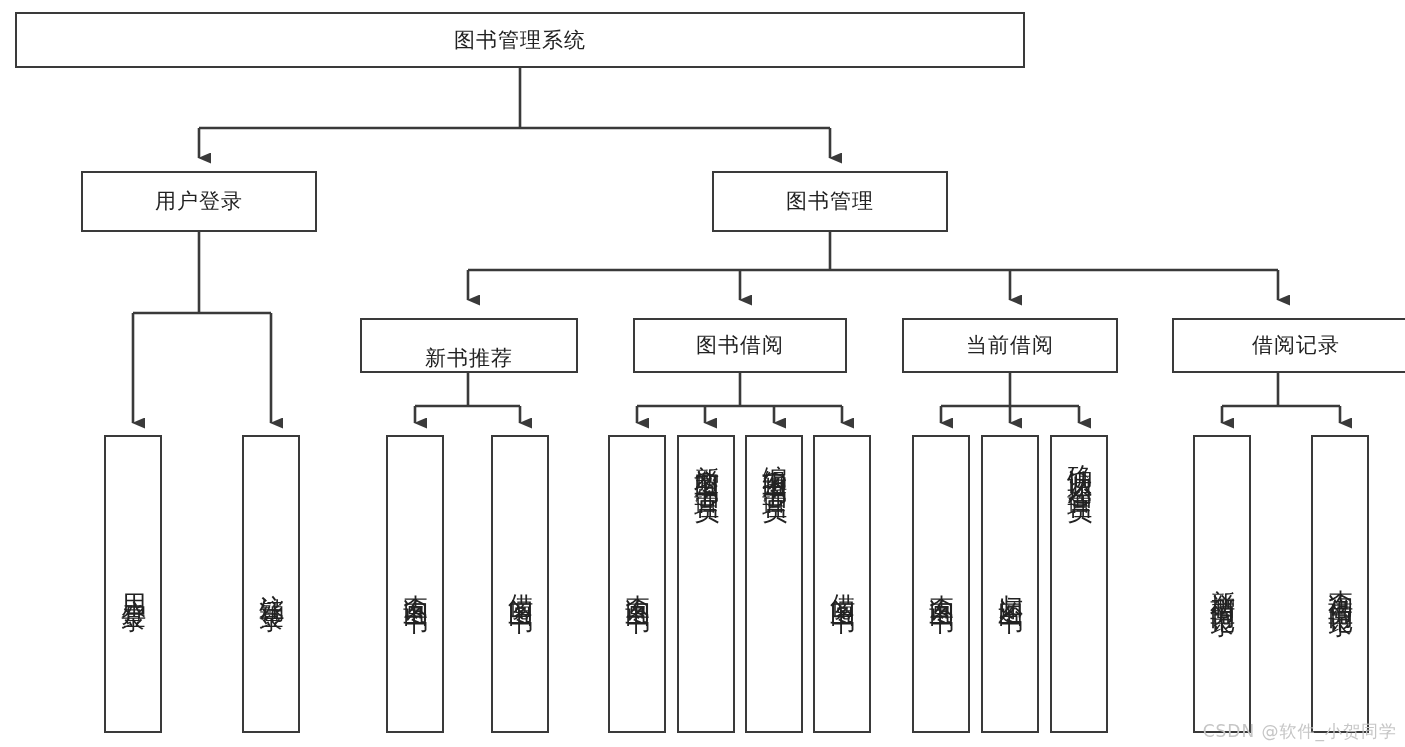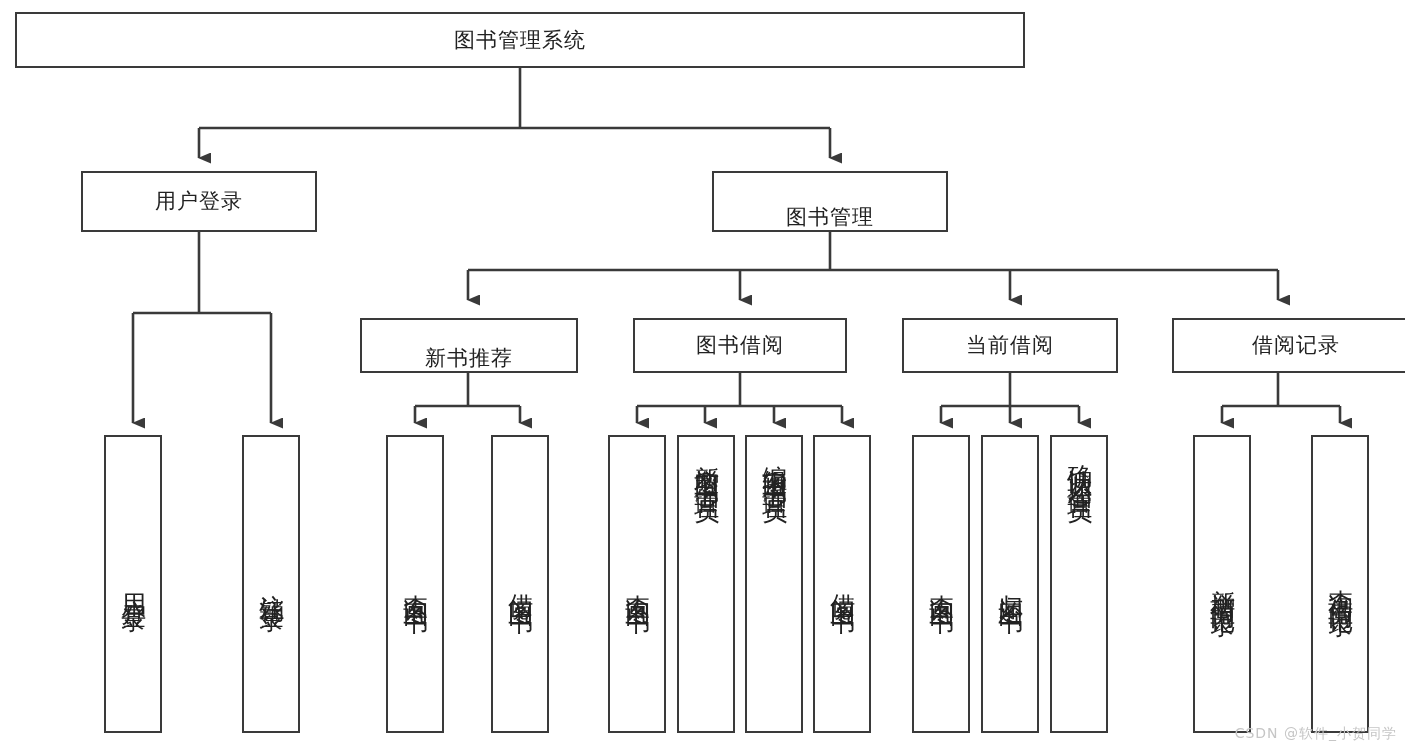--- a/index.html
+++ b/index.html
@@ -44,21 +44,21 @@
     font-size:25px;
     line-height:1.05;
     letter-spacing:5px;
     white-space:nowrap;
   }
   .leaf.mid{align-items:center;padding-top:0;}
 
   #watermark{
     position:absolute;
     right:8px;bottom:4px;
-    font-size:14px;
+    font-size:17px;
     color:#c6c6c6;
     letter-spacing:1px;
     white-space:nowrap;
     pointer-events:none;
   }
 </style>
 </head>
 <body>
 
 <div id="stage">
@@ -113,21 +113,21 @@
     </g>
   </svg>
 
   <div class="node root h" style="left:15px;top:12px;width:1010px;height:56px;">
     <span class="lbl">图书管理系统</span>
   </div>
 
   <div class="node h" style="left:81px;top:171px;width:236px;height:61px;">
     <span class="lbl">用户登录</span>
   </div>
-  <div class="node h" style="left:712px;top:171px;width:236px;height:61px;align-items:flex-end;">
+  <div class="node h" style="left:712px;top:171px;width:236px;height:61px;">
     <span class="lbl">图书管理</span>
   </div>
 
   <div class="node h" style="left:360px;top:318px;width:218px;height:55px;align-items:flex-end;">
     <span class="lbl">新书推荐</span>
   </div>
   <div class="node h" style="left:902px;top:318px;width:216px;height:55px;">
     <span class="lbl">当前借阅</span>
   </div>
   <div class="node h" style="left:633px;top:318px;width:214px;height:55px;">

